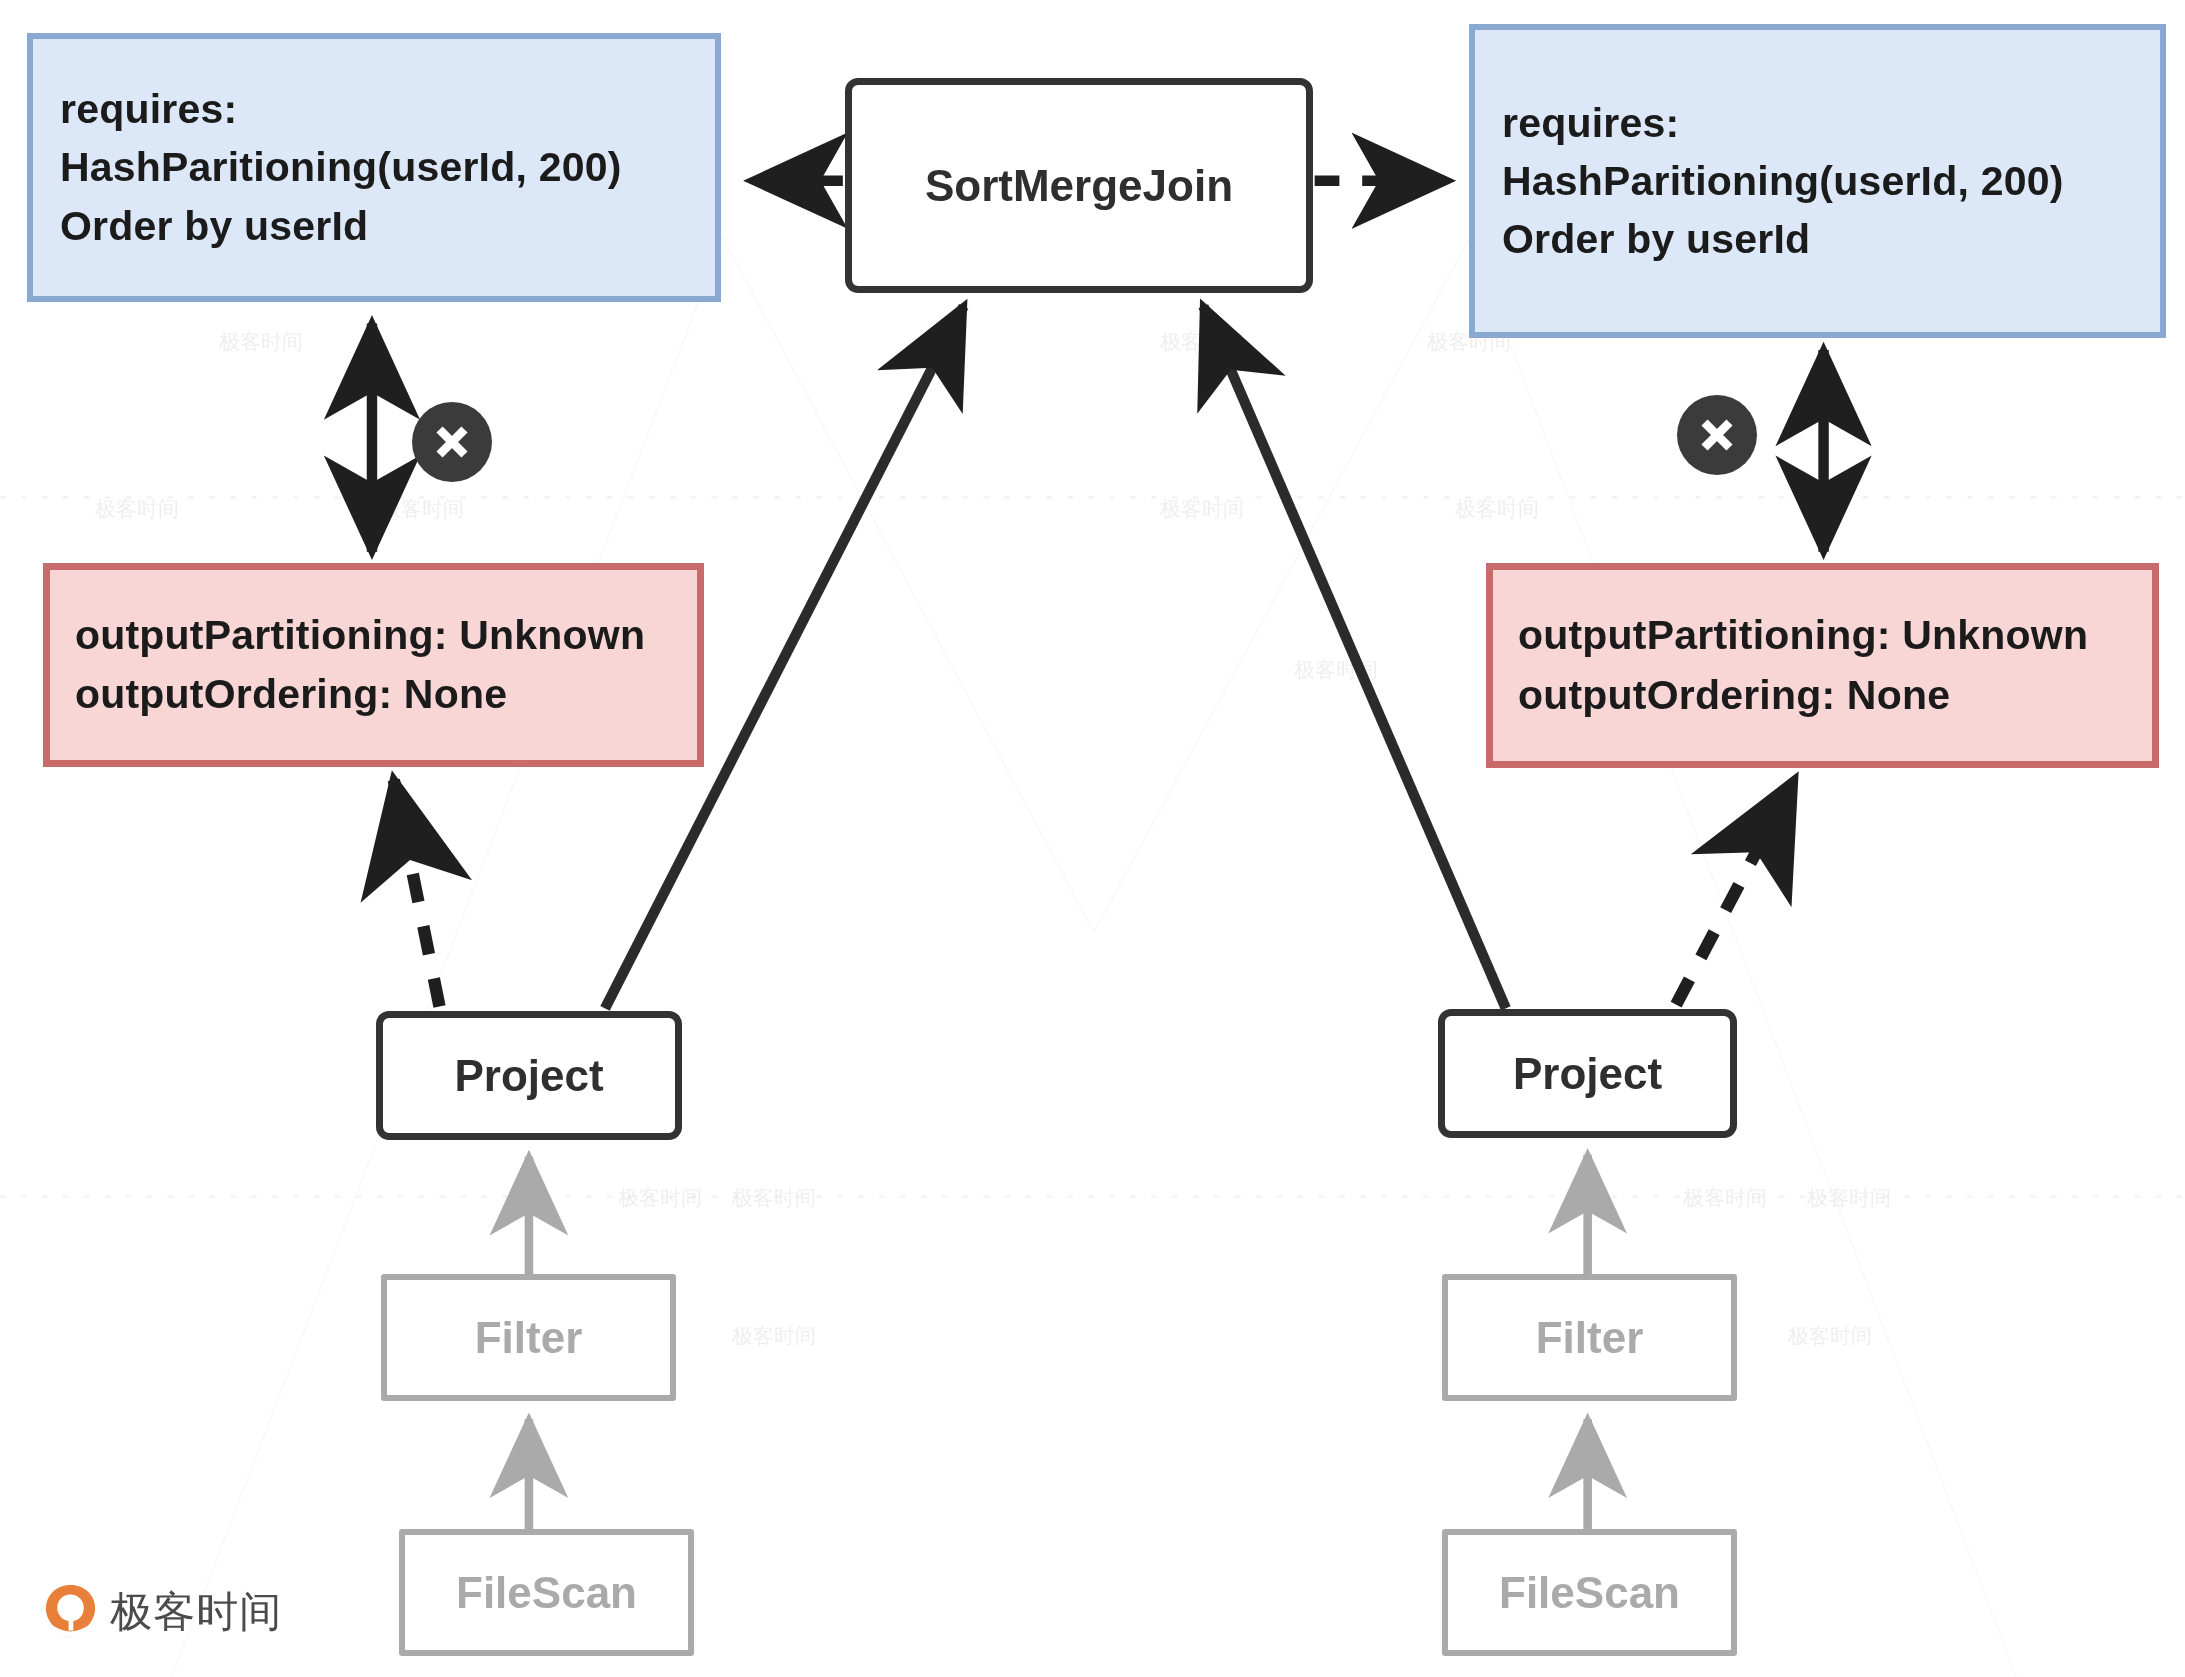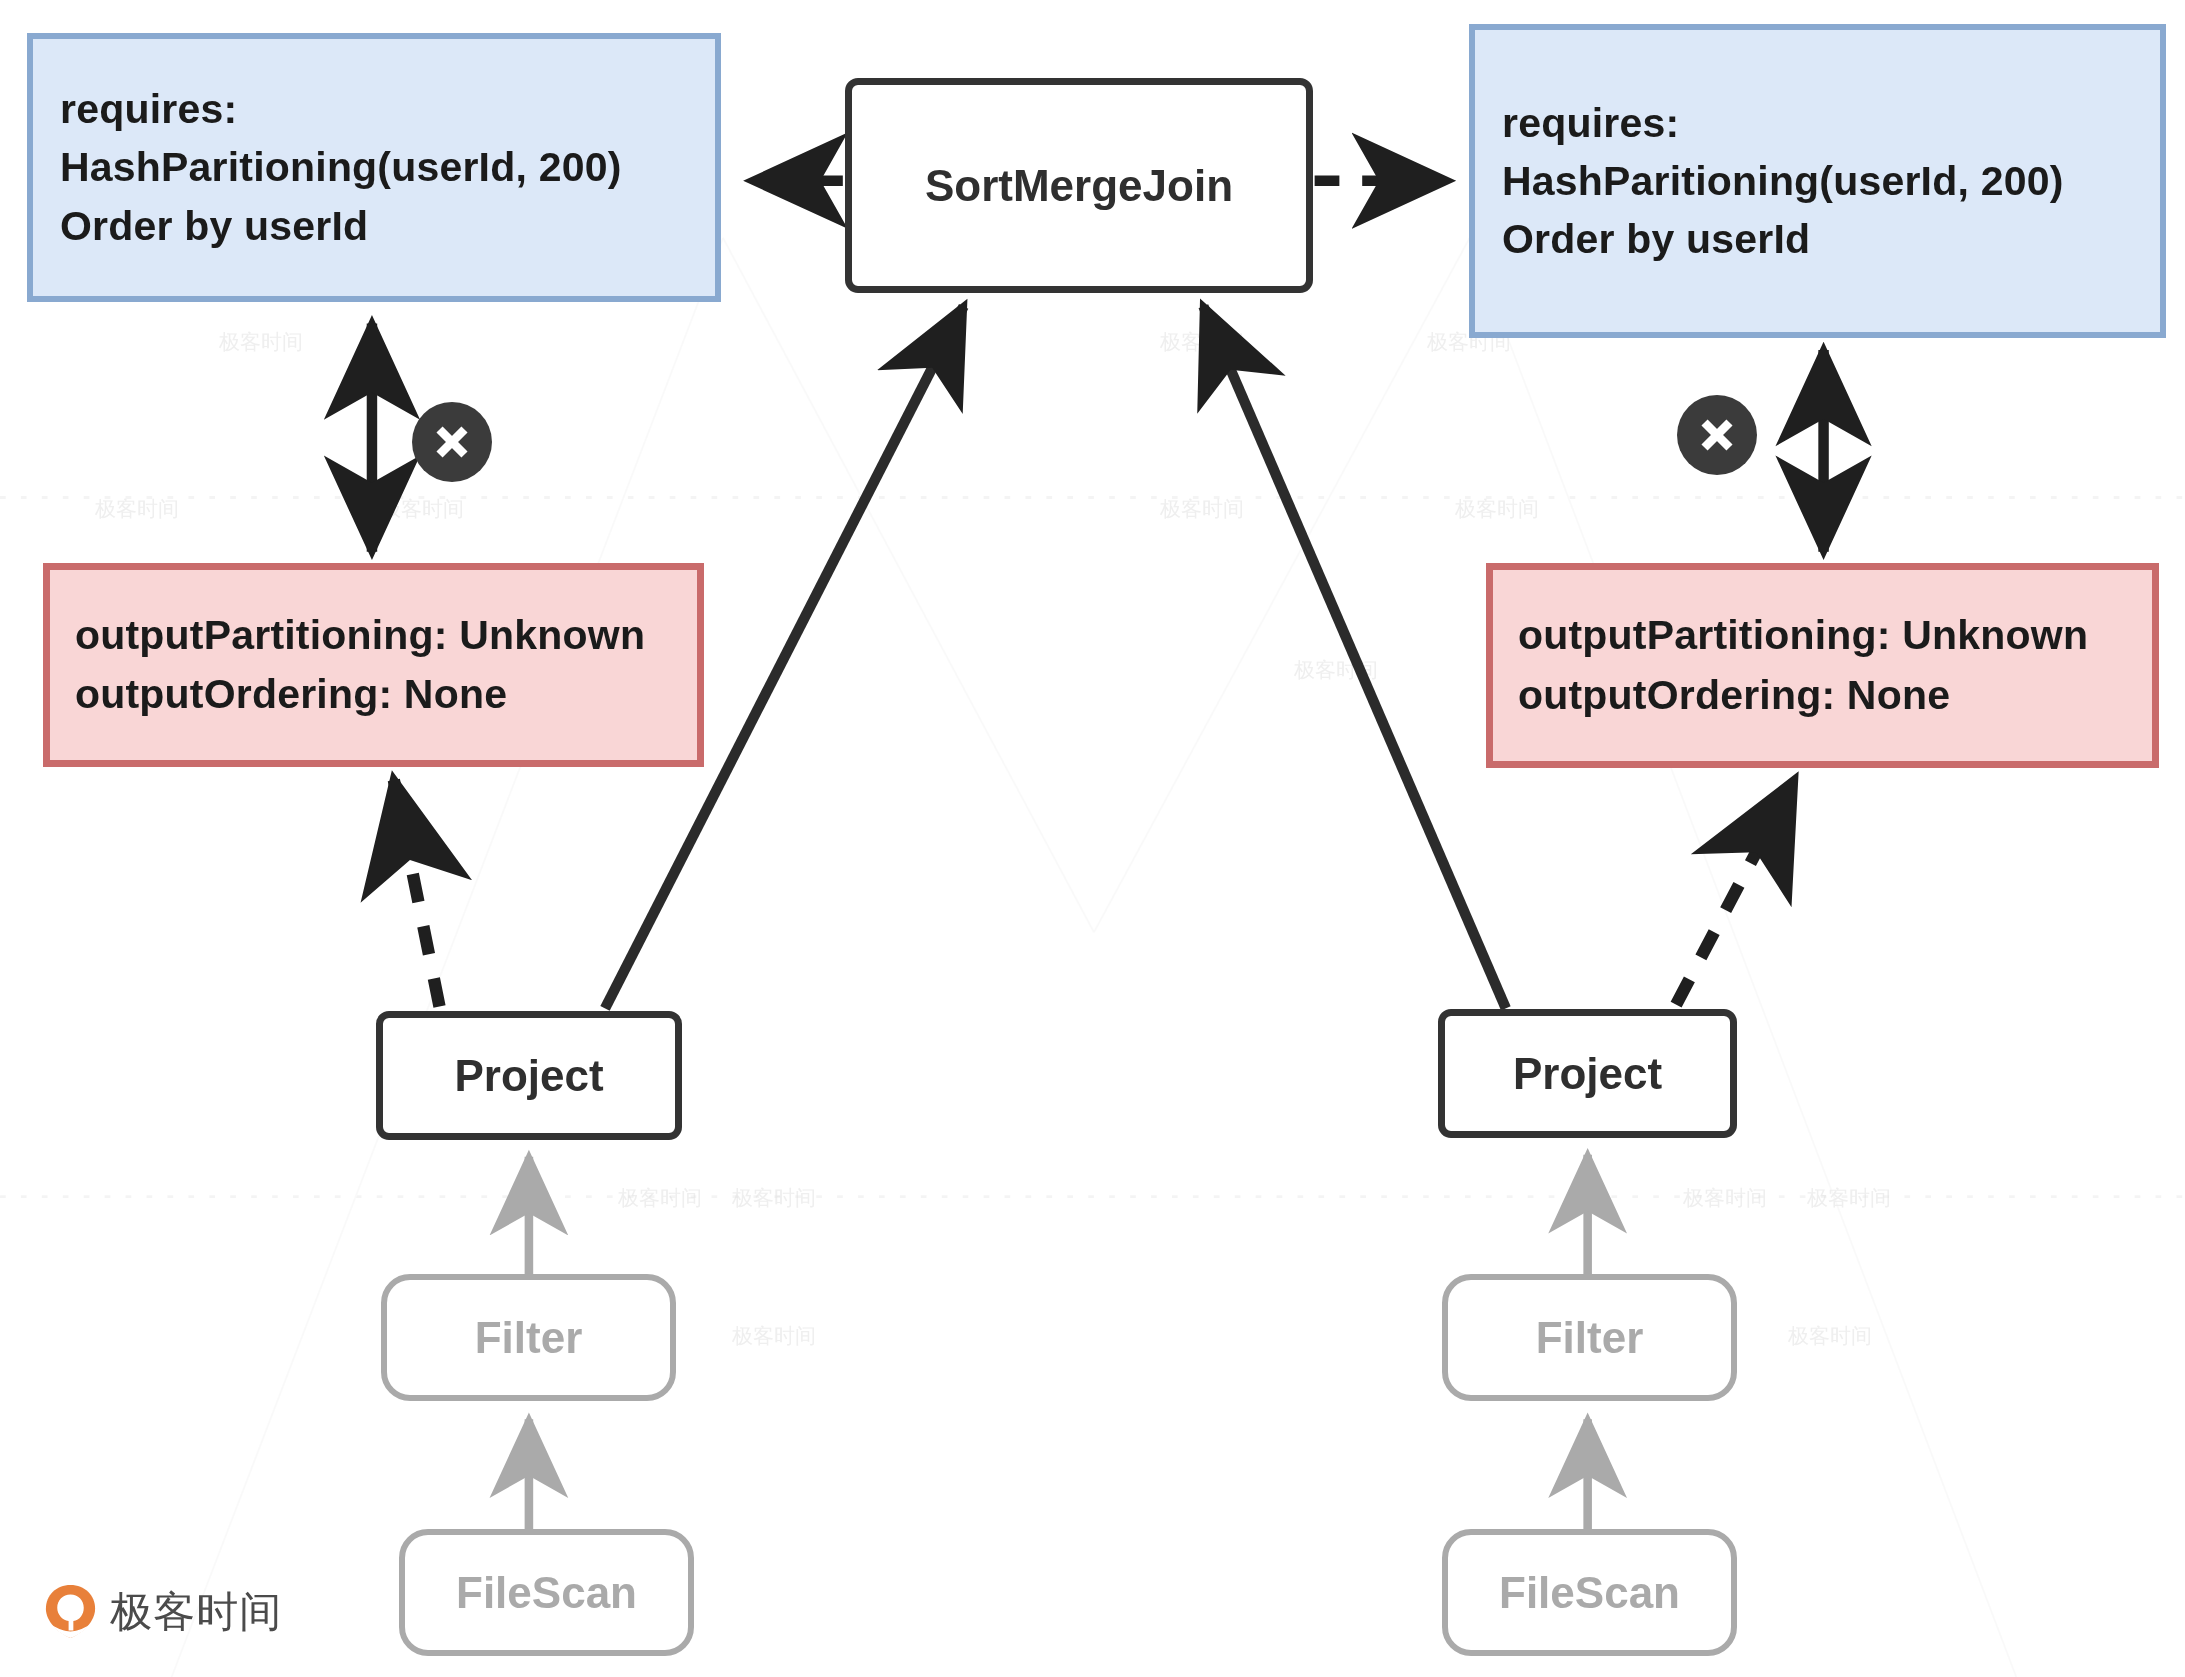--- a/index.html
+++ b/index.html
@@ -49,21 +49,21 @@
     background:#ffffff;
     border:7.6px solid #333333;
     border-radius:13px;
     color:#2f2f2f;
     font-size:44px;
     z-index:4;
   }
   .op.dim{
     border:6.7px solid #aaaaaa;
     color:#aaaaaa;
-    border-radius:29px;
+    border-radius:3px;
     z-index:1;
   }
 
   
   .x-badge{
     position:absolute;
     width:80px;height:80px;
     border-radius:50%;
     background:#3b3b3b;
     z-index:6;

